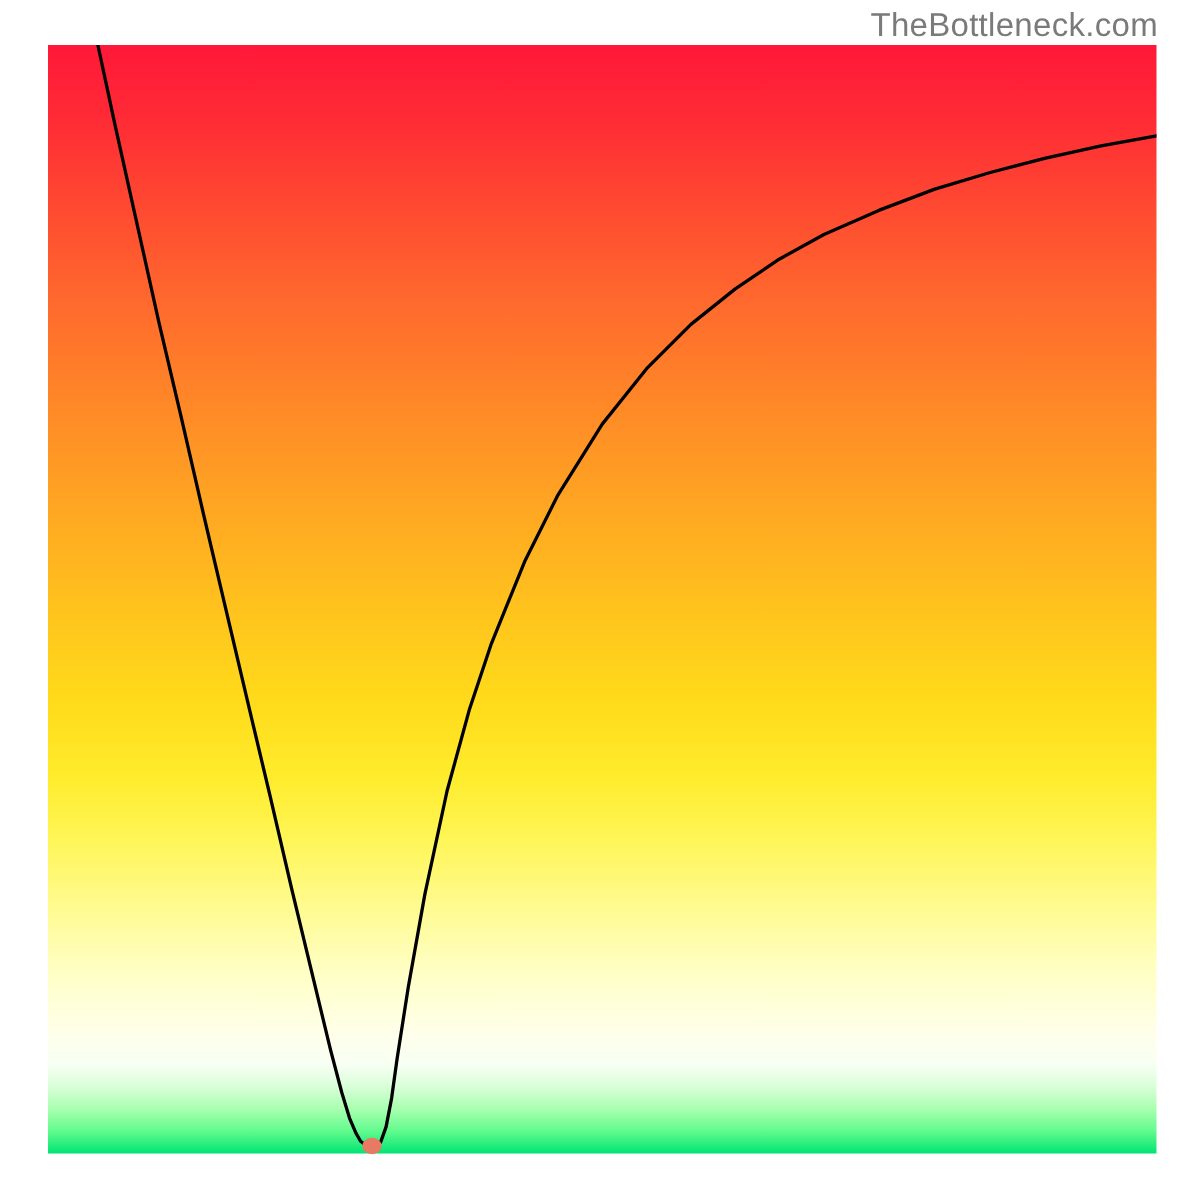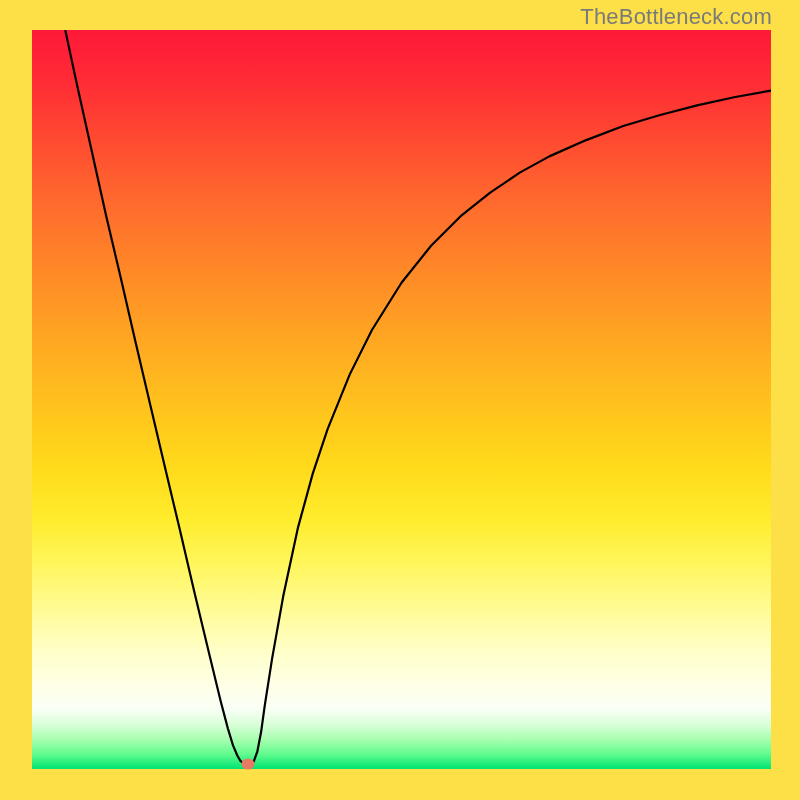--- a/index.html
+++ b/index.html
@@ -8,21 +8,21 @@
     width: 800px;
     height: 800px;
     overflow: hidden;
     background: #000;
     font-family: Arial, Helvetica, sans-serif;
   }
   .frame {
     position: relative;
     width: 800px;
     height: 800px;
-    background: #fde047;
+    background: #ffffff;
   }
   .plot {
     position: absolute;
     left: 32px;
     top: 30px;
     width: 739px;
     height: 739px;
     
     background: linear-gradient(
       to bottom,

